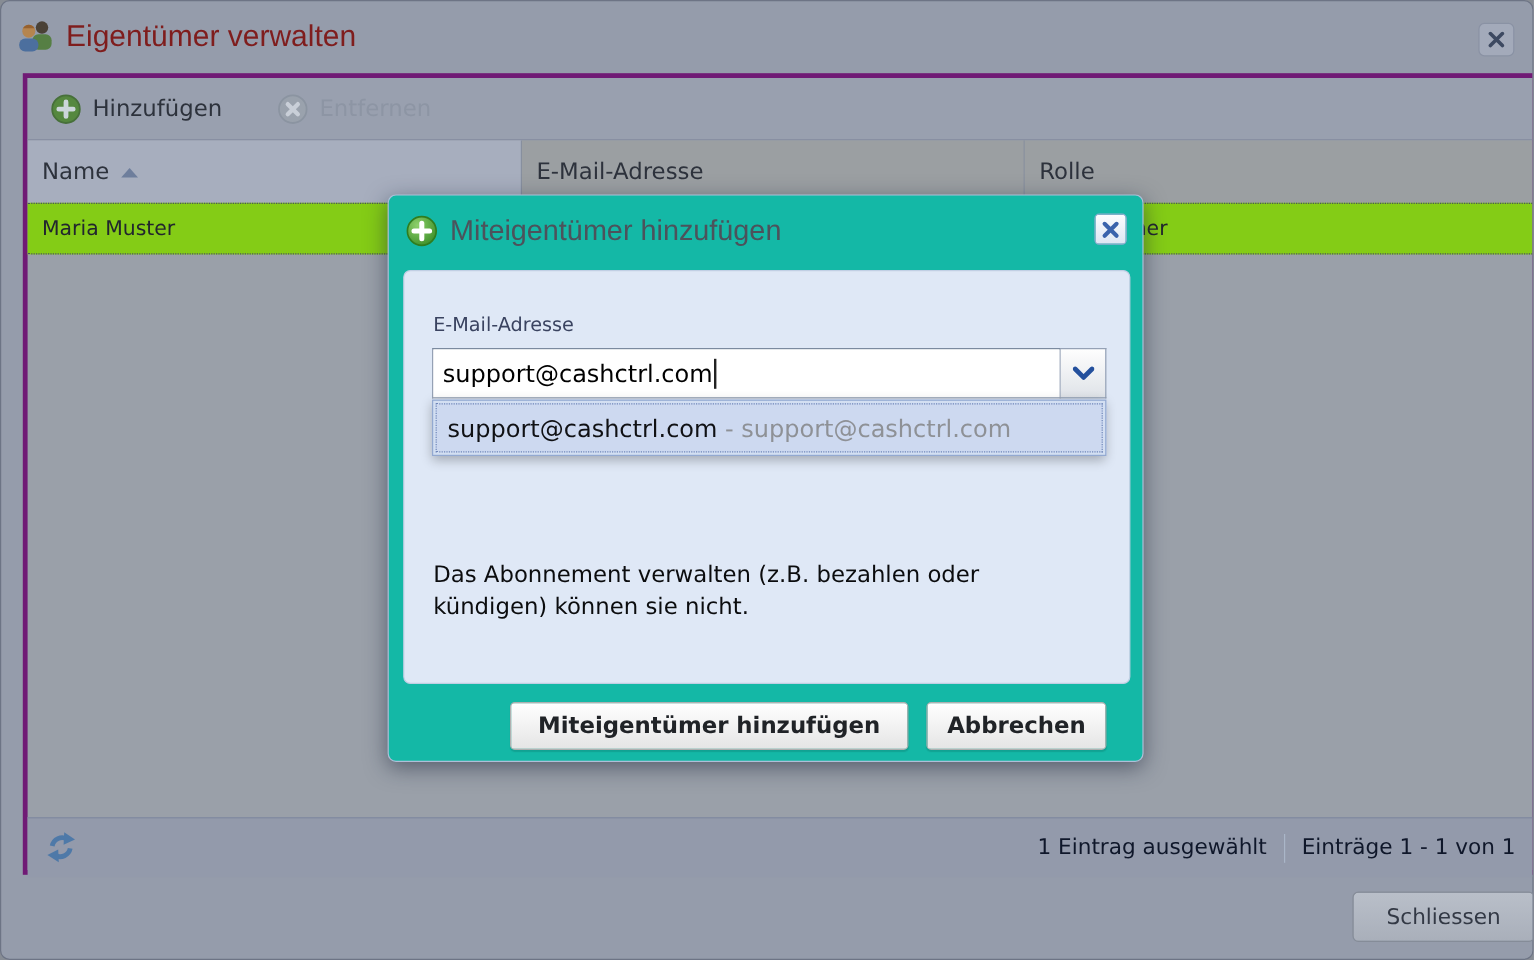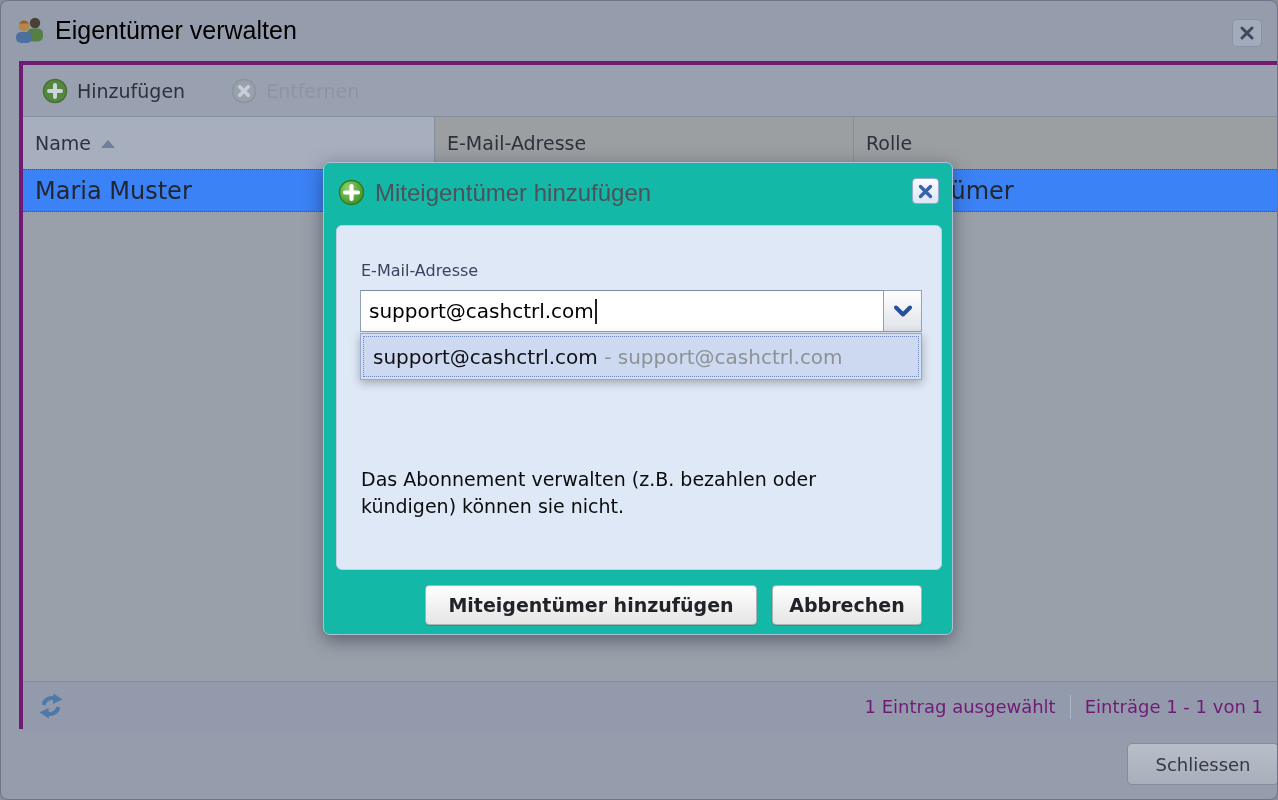--- a/index.html
+++ b/index.html
@@ -1,42 +1,42 @@
 <!DOCTYPE html>
 <html><head>
 <meta charset="utf-8">
 <style>
   html,body{margin:0;padding:0;}
   body{width:1278px;height:800px;background:#878c94;font-family:"DejaVu Sans",sans-serif;position:relative;overflow:hidden;}
   .window{position:absolute;inset:0;background:#959cab;border:1px solid #6d7485;border-radius:8px;overflow:hidden;box-sizing:border-box;}
 
   
   .titlebar{position:absolute;left:0;top:0;right:0;height:60px;}
-  .title-text{position:absolute;left:54px;top:15px;font:400 25px "Liberation Sans",sans-serif;color:#000000;}
+  .title-text{position:absolute;left:54px;top:15px;font:400 25px "Liberation Sans",sans-serif;color:#7f1d1d;}
   .people-icon{position:absolute;left:13px;top:14px;width:34px;height:32px;}
   .win-close{position:absolute;right:15px;top:18px;width:30px;height:28px;background:#a3aaba;border:1px solid #8a92a4;border-radius:5px;display:flex;align-items:center;justify-content:center;box-sizing:border-box;}
 
   .panel{position:absolute;left:18px;top:60px;width:1262px;height:668px;border:4px solid #701a75;background:#9aa0a9;box-sizing:border-box;}
   .toolbar{position:absolute;left:0;top:0;right:0;height:52px;background:#99a0af;border-bottom:1px solid #848ca0;display:flex;align-items:center;padding-left:11px;gap:0;box-sizing:border-box;}
   .tb-btn{display:flex;align-items:center;gap:9px;height:40px;padding:0 14px 0 8px;border-radius:4px;}
   .tb-label{font-size:19px;color:#2d323c;}
   .tb-btn.disabled .tb-label{color:#8d95a4;}
 
   .grid-header{position:absolute;left:0;top:52px;right:0;height:52px;display:flex;}
   .hcell{box-sizing:border-box;border-right:1px solid #878f9e;padding-left:12px;display:flex;align-items:center;font-size:19px;color:#2d323c;background:#9b9fa2;}
   .hcell.sorted{background:#a7aebe;}
   .hcell:last-child{border-right:none;}
   .sort-asc{width:0;height:0;border-left:7px solid transparent;border-right:7px solid transparent;border-bottom:8px solid #6e7e9c;margin-left:10px;margin-top:2px;}
 
-  .grid-row{position:absolute;left:0;top:104px;right:0;height:43px;background:#3b82f6;border-top:1px dotted #4b5260;border-bottom:1px dotted #4b5260;display:flex;align-items:center;font-size:24px;color:#22262e;box-sizing:border-box;}
+  .grid-row{position:absolute;left:0;top:104px;right:0;height:43px;background:#84cc16;border-top:1px dotted #4b5260;border-bottom:1px dotted #4b5260;display:flex;align-items:center;font-size:17px;color:#22262e;box-sizing:border-box;}
   .rcell{box-sizing:border-box;padding-left:12px;overflow:hidden;white-space:nowrap;}
 
   .status-bar{position:absolute;left:0;top:616px;right:0;height:50px;background:#939aab;border-top:1px solid #7f89a0;box-sizing:border-box;}
   .refresh-icon{position:absolute;left:14px;top:10px;width:28px;height:28px;}
-  .status-right{position:absolute;right:14px;top:0;height:100%;display:flex;align-items:center;gap:14px;font-size:18px;color:#701a75;}
+  .status-right{position:absolute;right:14px;top:0;height:100%;display:flex;align-items:center;gap:14px;font-size:18px;color:#0f172a;}
   .status-sep{width:1px;height:24px;background:#aab6c8;}
 
   .btn-schliessen{position:absolute;left:1104px;top:742px;width:152px;height:42px;background:linear-gradient(#b9bfc9,#a9afba);border:1px solid #858c98;border-radius:5px;display:flex;align-items:center;justify-content:center;font-size:18px;color:#333945;box-sizing:border-box;margin-left:22px;}
 
   
   .modal{position:absolute;left:322px;top:161px;width:630px;height:473px;background:#14b8a6;border:1px solid #aebfd8;border-radius:7px;box-shadow:0 5px 18px rgba(22,32,54,.5);box-sizing:border-box;z-index:10;}
   .modal-title{position:absolute;left:51px;top:16px;font:400 24px "Liberation Sans",sans-serif;color:#4c525b;}
   .modal-plus{position:absolute;left:14px;top:16px;width:27px;height:27px;}
   .modal-close{position:absolute;right:13px;top:15px;width:27px;height:26px;background:linear-gradient(#fbfcfe,#dde6f3);border:1px solid #93abd1;border-radius:4px;display:flex;align-items:center;justify-content:center;box-sizing:border-box;}
 

